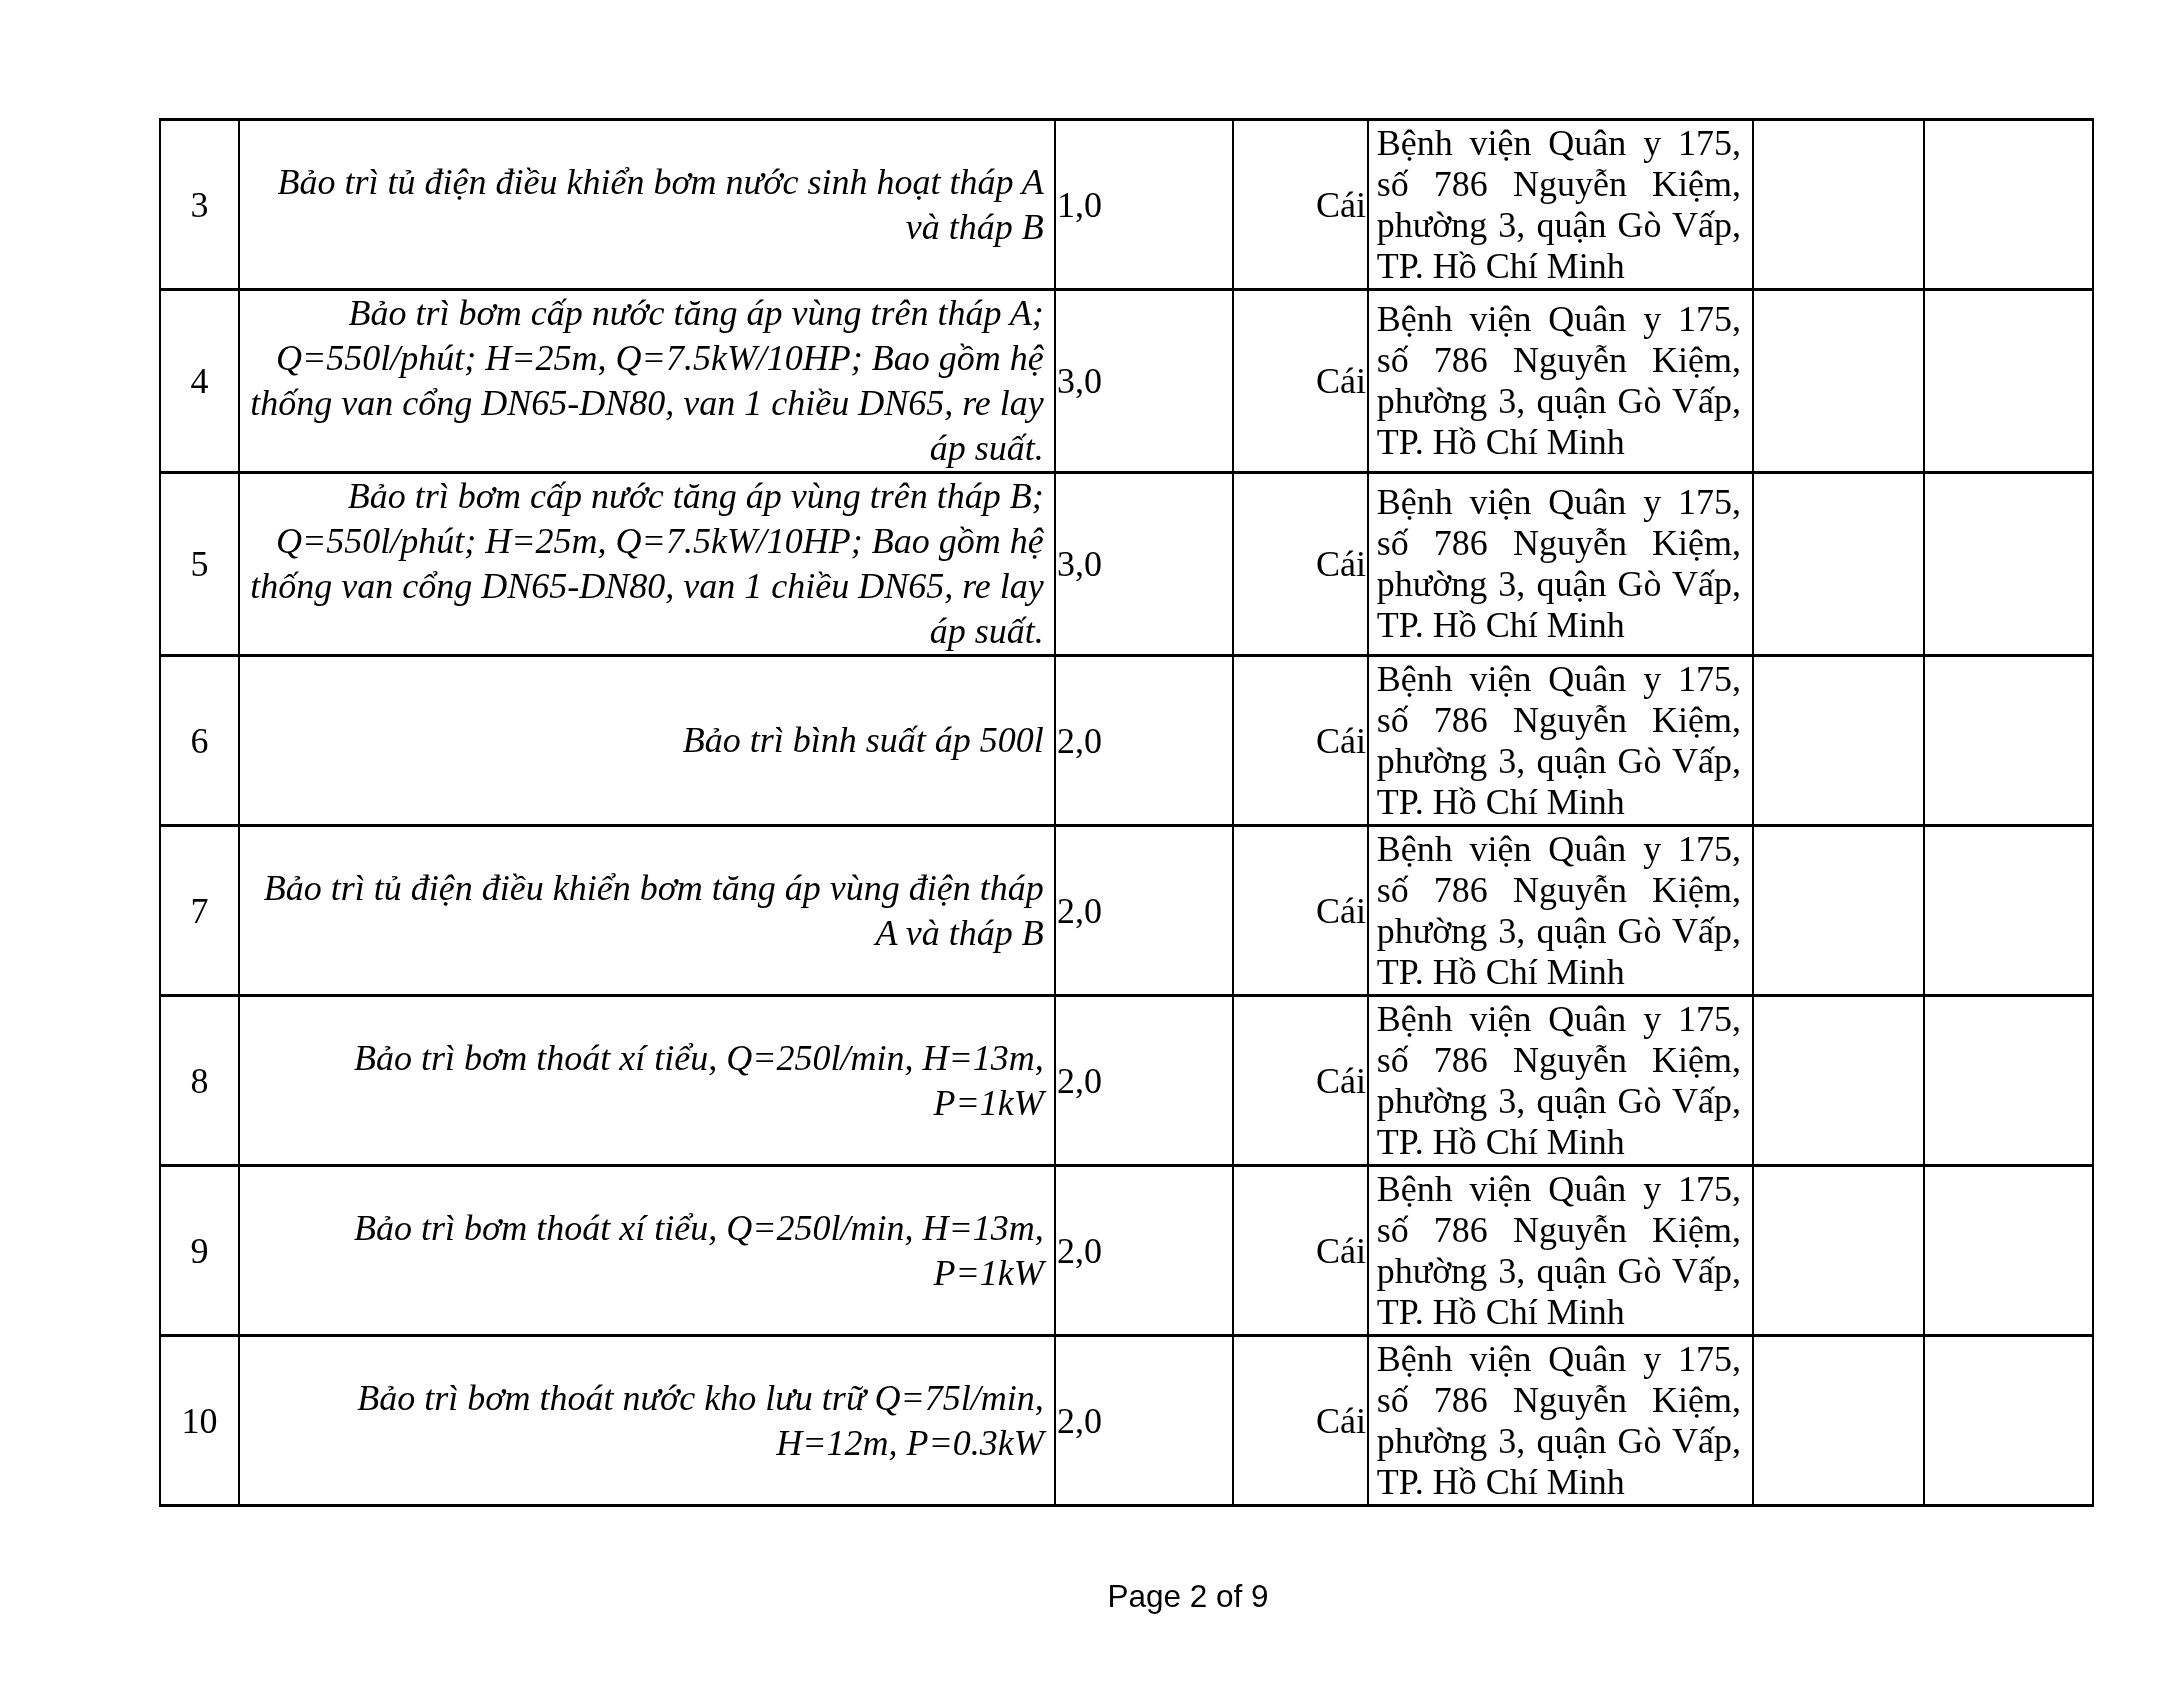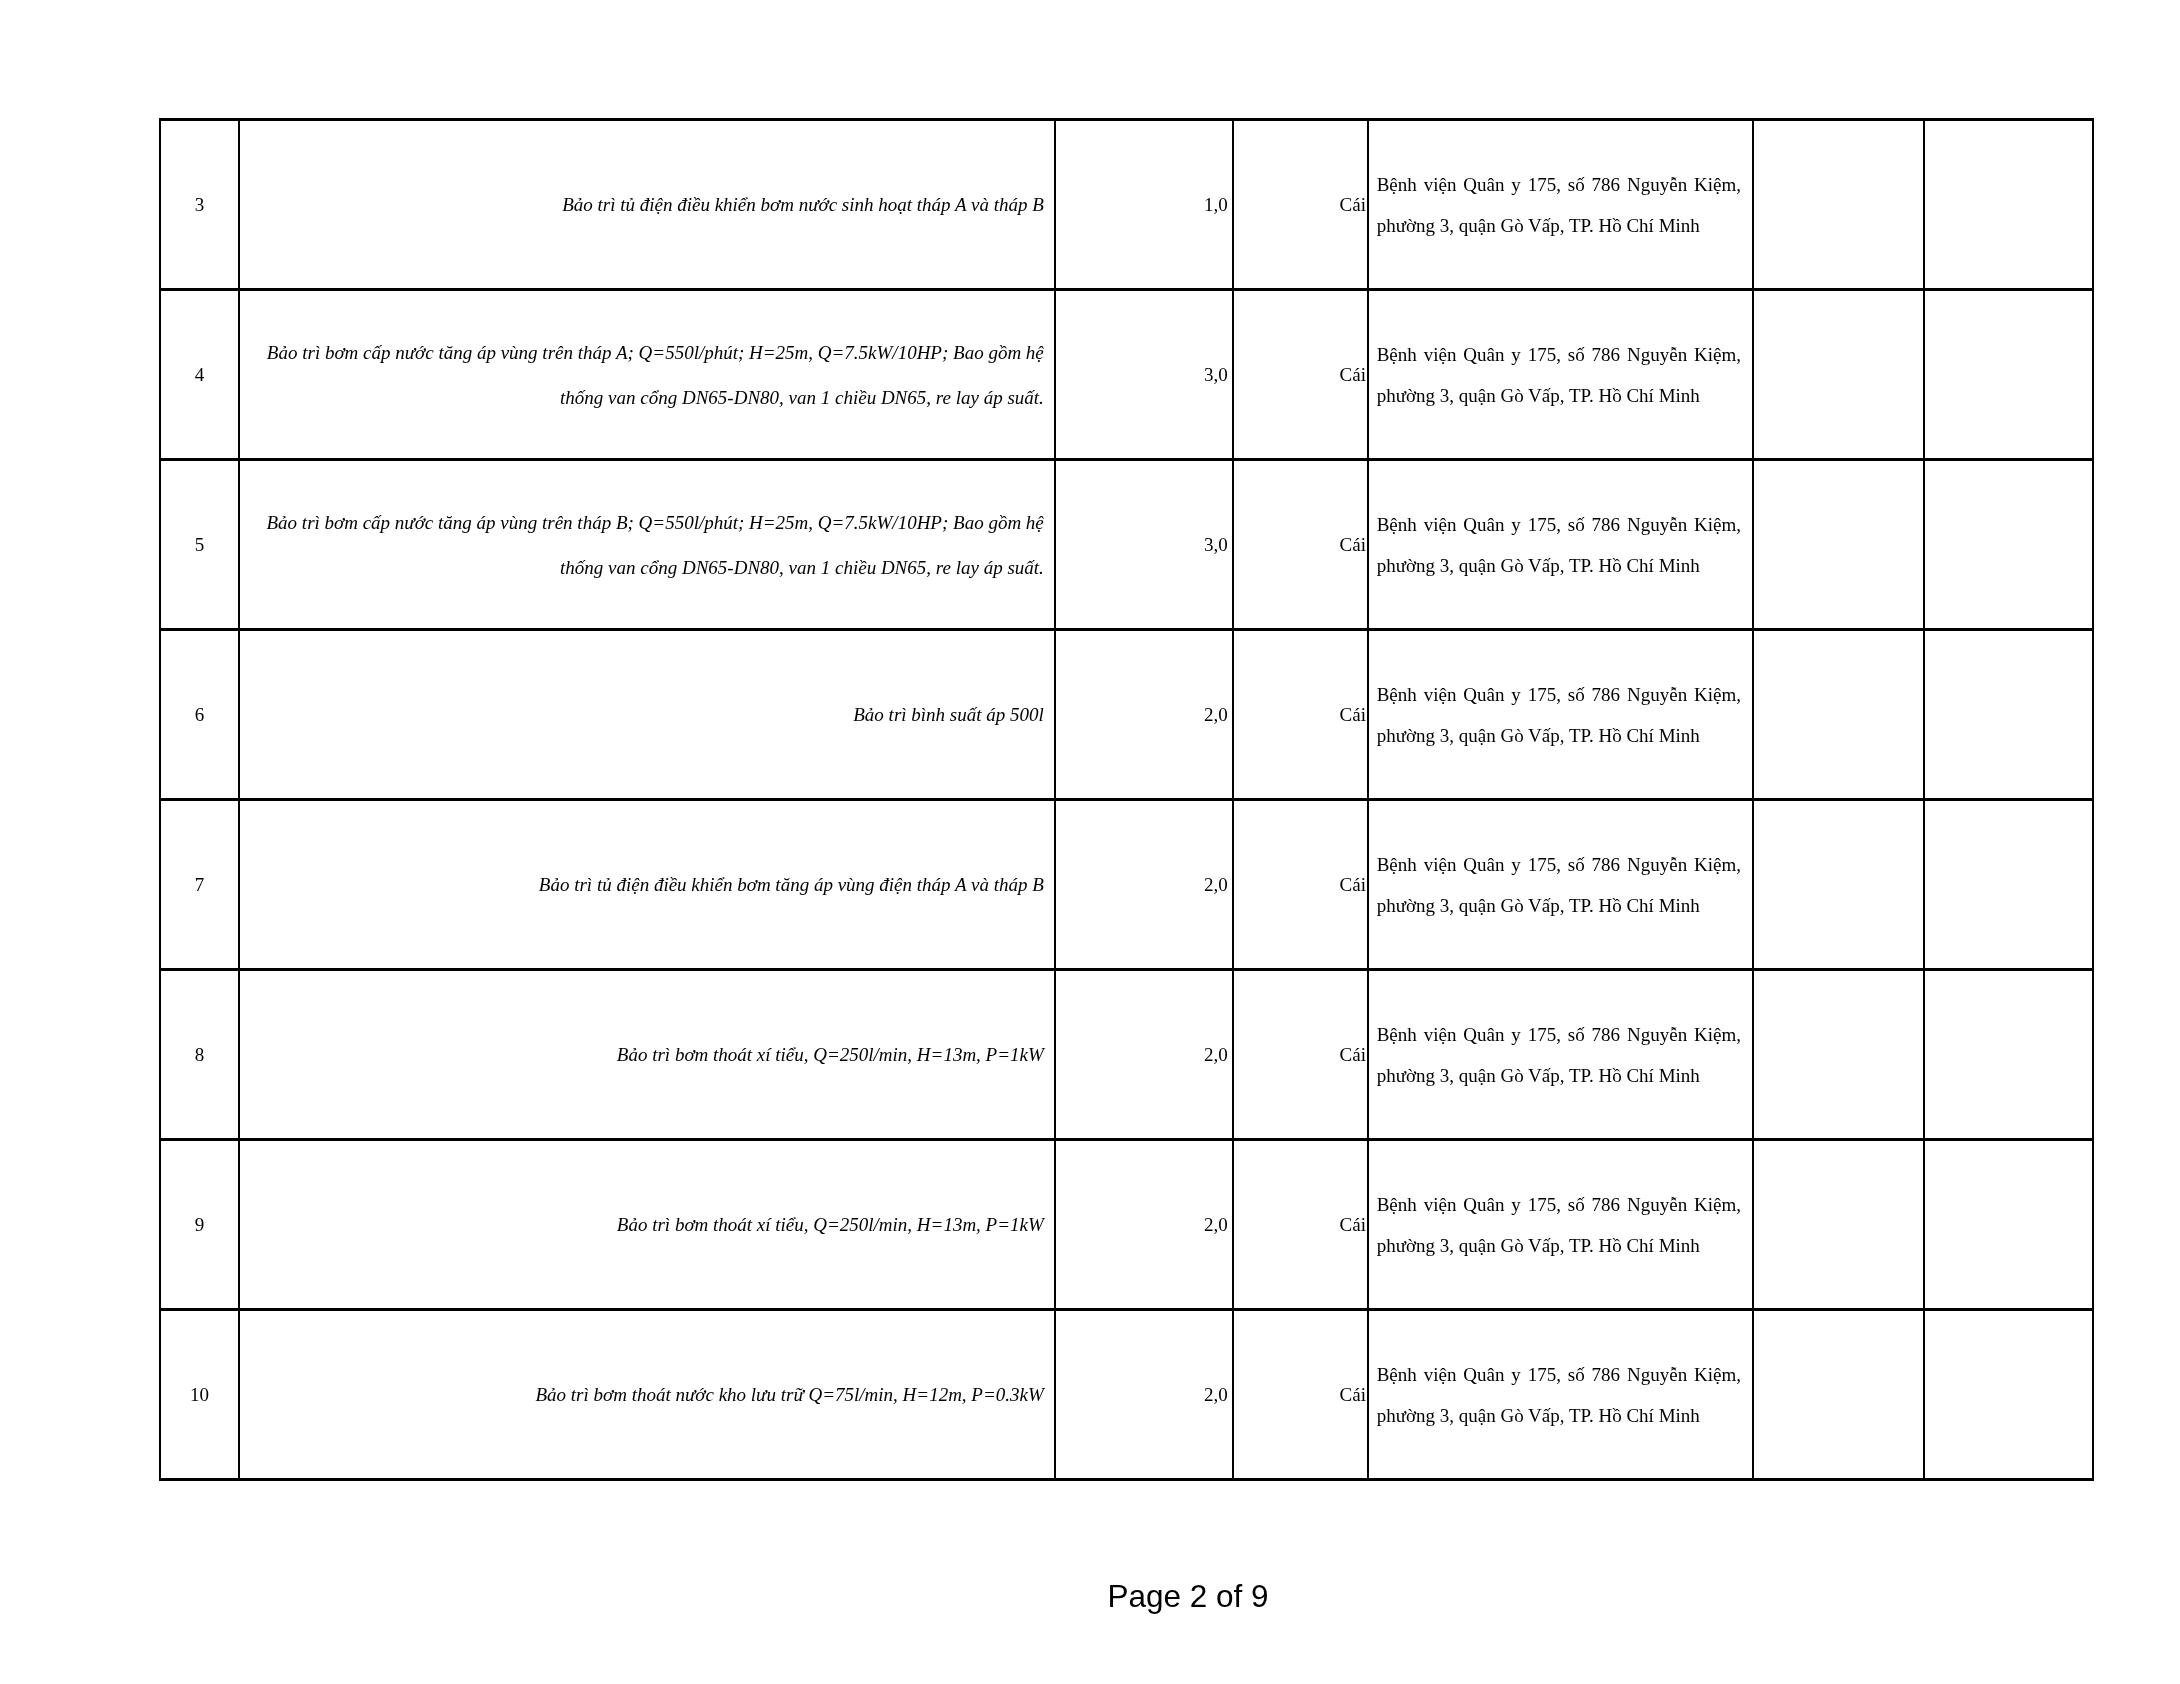--- a/index.html
+++ b/index.html
@@ -25,34 +25,34 @@
     table-layout: fixed;
   }
   table.doc-table tr {
     height: 170px;
   }
   table.doc-table td {
     border: 2.6px solid #000000;
     border-top-width: 3.4px;
     border-bottom-width: 3.4px;
     vertical-align: middle;
-    font-size: 19px;
+    font-size: 36px;
     overflow: hidden;
   }
   td.c-stt {
     text-align: center;
   }
   td.c-desc {
     text-align: right;
     padding: 0 10.2px 0 6px;
     line-height: 45px;
     font-style: italic;
   }
   td.c-qty {
-    text-align: right;
+    text-align: left;
     padding-right: 4.3px;
   }
   td.c-unit {
     text-align: right;
   }
   td.c-addr {
     text-align: justify;
     padding: 0 11px 0 7.7px;
     line-height: 41px;
   }

